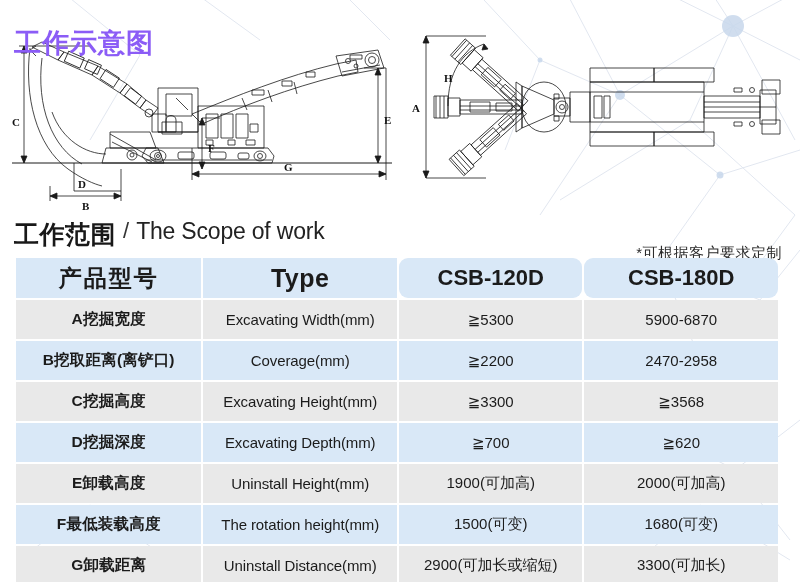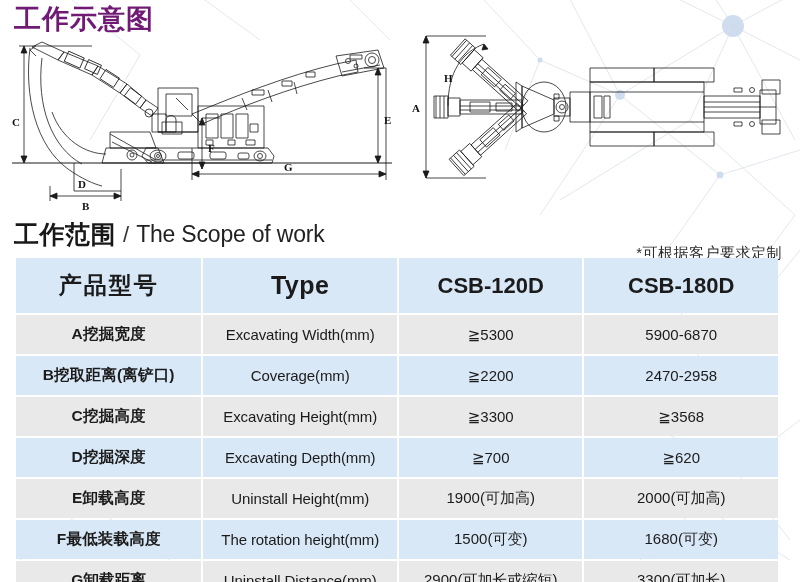--- a/index.html
+++ b/index.html
@@ -22,36 +22,37 @@
   #watermark {
     position: absolute; inset: 0;
     z-index: 0;
     pointer-events: none;
   }
 
   
   .sec-title {
     position: absolute;
     z-index: 3;
-    color: #701a75;
+    color: #8b5cf6;
     white-space: nowrap;
     line-height: 1;
+    margin-top: 24px;
   }
   #title-diagram {
     left: 14px; top: 6px;
     font-size: 27px;
     font-weight: bold;
     letter-spacing: 1px;
   }
   #title-scope-wrap {
     position: absolute;
     left: 14px; top: 218px;
     z-index: 3;
     display: flex;
-    align-items: center;
+    align-items: flex-start;
     white-space: nowrap;
   }
   #title-scope-cn {
     font-size: 25px;
     font-weight: bold;
     color: #181818;
     letter-spacing: 0.5px;
   }
   #title-scope-sep {
     font-size: 22px;
@@ -105,28 +106,28 @@
   #spec-table col.c-v2    { width: 190px; }
 
   #spec-table th, #spec-table td {
     text-align: center;
     vertical-align: middle;
     color: #1b1b1b;
     padding: 0 2px;
     white-space: nowrap;
   }
   #spec-table thead th {
-    height: 55px;
+    height: 40px;
     background: #d9e8f7;
     font-weight: bold;
     margin-left: 32px;
   }
   th.h-model { font-size: 23px; letter-spacing: 2px; }
   th.h-type  { font-size: 25px; letter-spacing: 0.5px; font-weight: 500; }
-  th.h-v1, th.h-v2 { font-size: 22px; letter-spacing: 0px; font-weight: 500; }
+  th.h-v1, th.h-v2 { font-size: 22px; letter-spacing: 0px; font-weight: 500; border-radius: 9px; }
 
   #spec-table tbody tr { height: 35px; }
   #spec-table tbody td { height: 39px; }
   tr.row-odd  td { background: #e9e9e9; }
   tr.row-even td { background: #d9e8f7; }
 
   td.c-model-cell { font-size: 15.5px; font-weight: bold; letter-spacing: 0.2px; }
   td.c-type-cell  { font-size: 15px; font-weight: 400; letter-spacing: -0.1px; }
   td.c-val-cell   { font-size: 15px; font-weight: 400; }
 </style>

